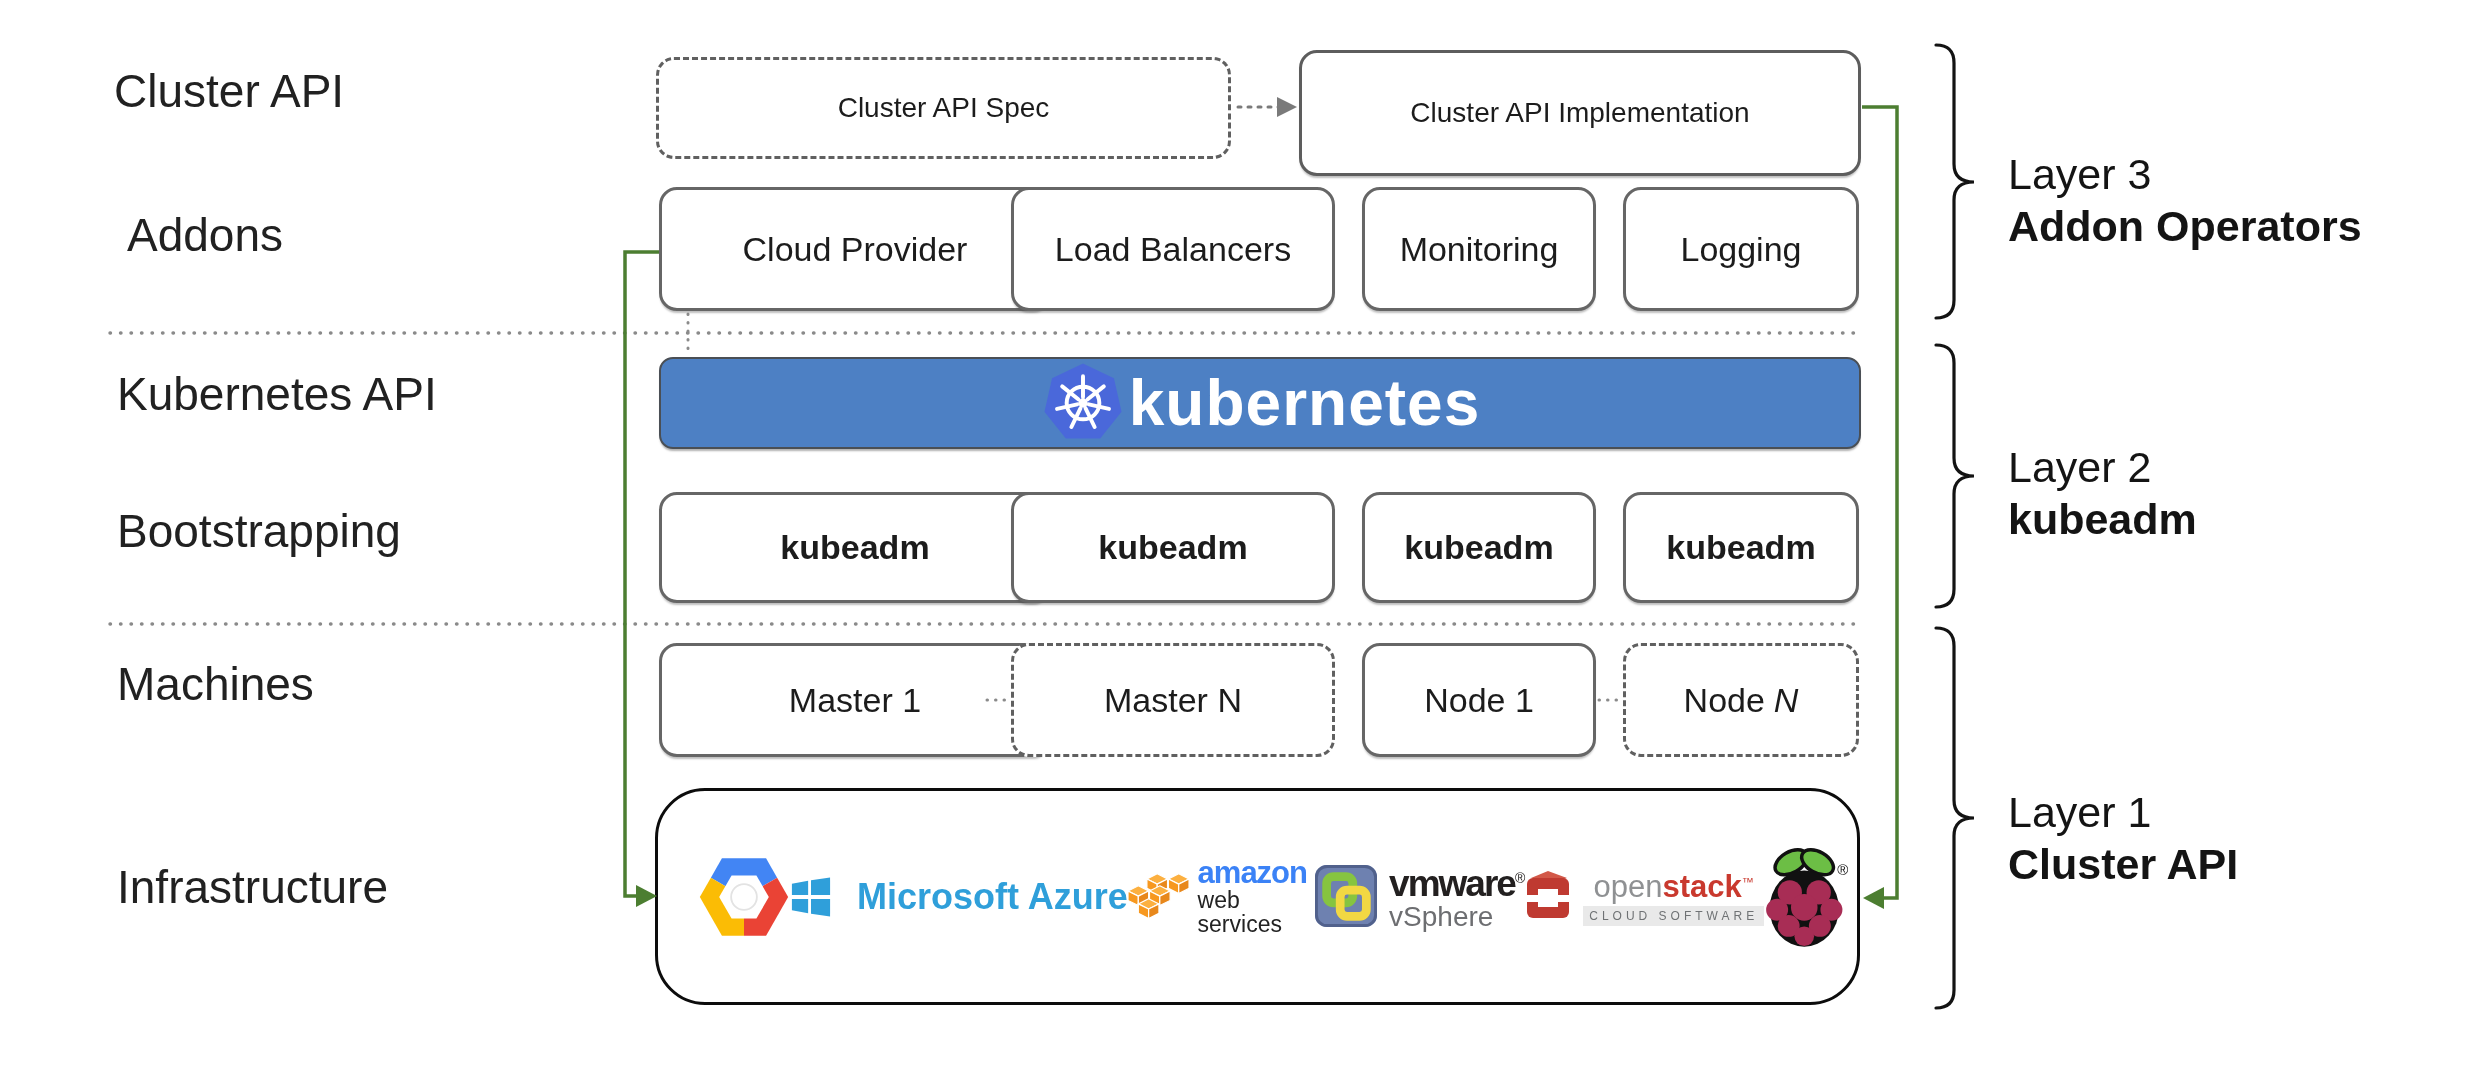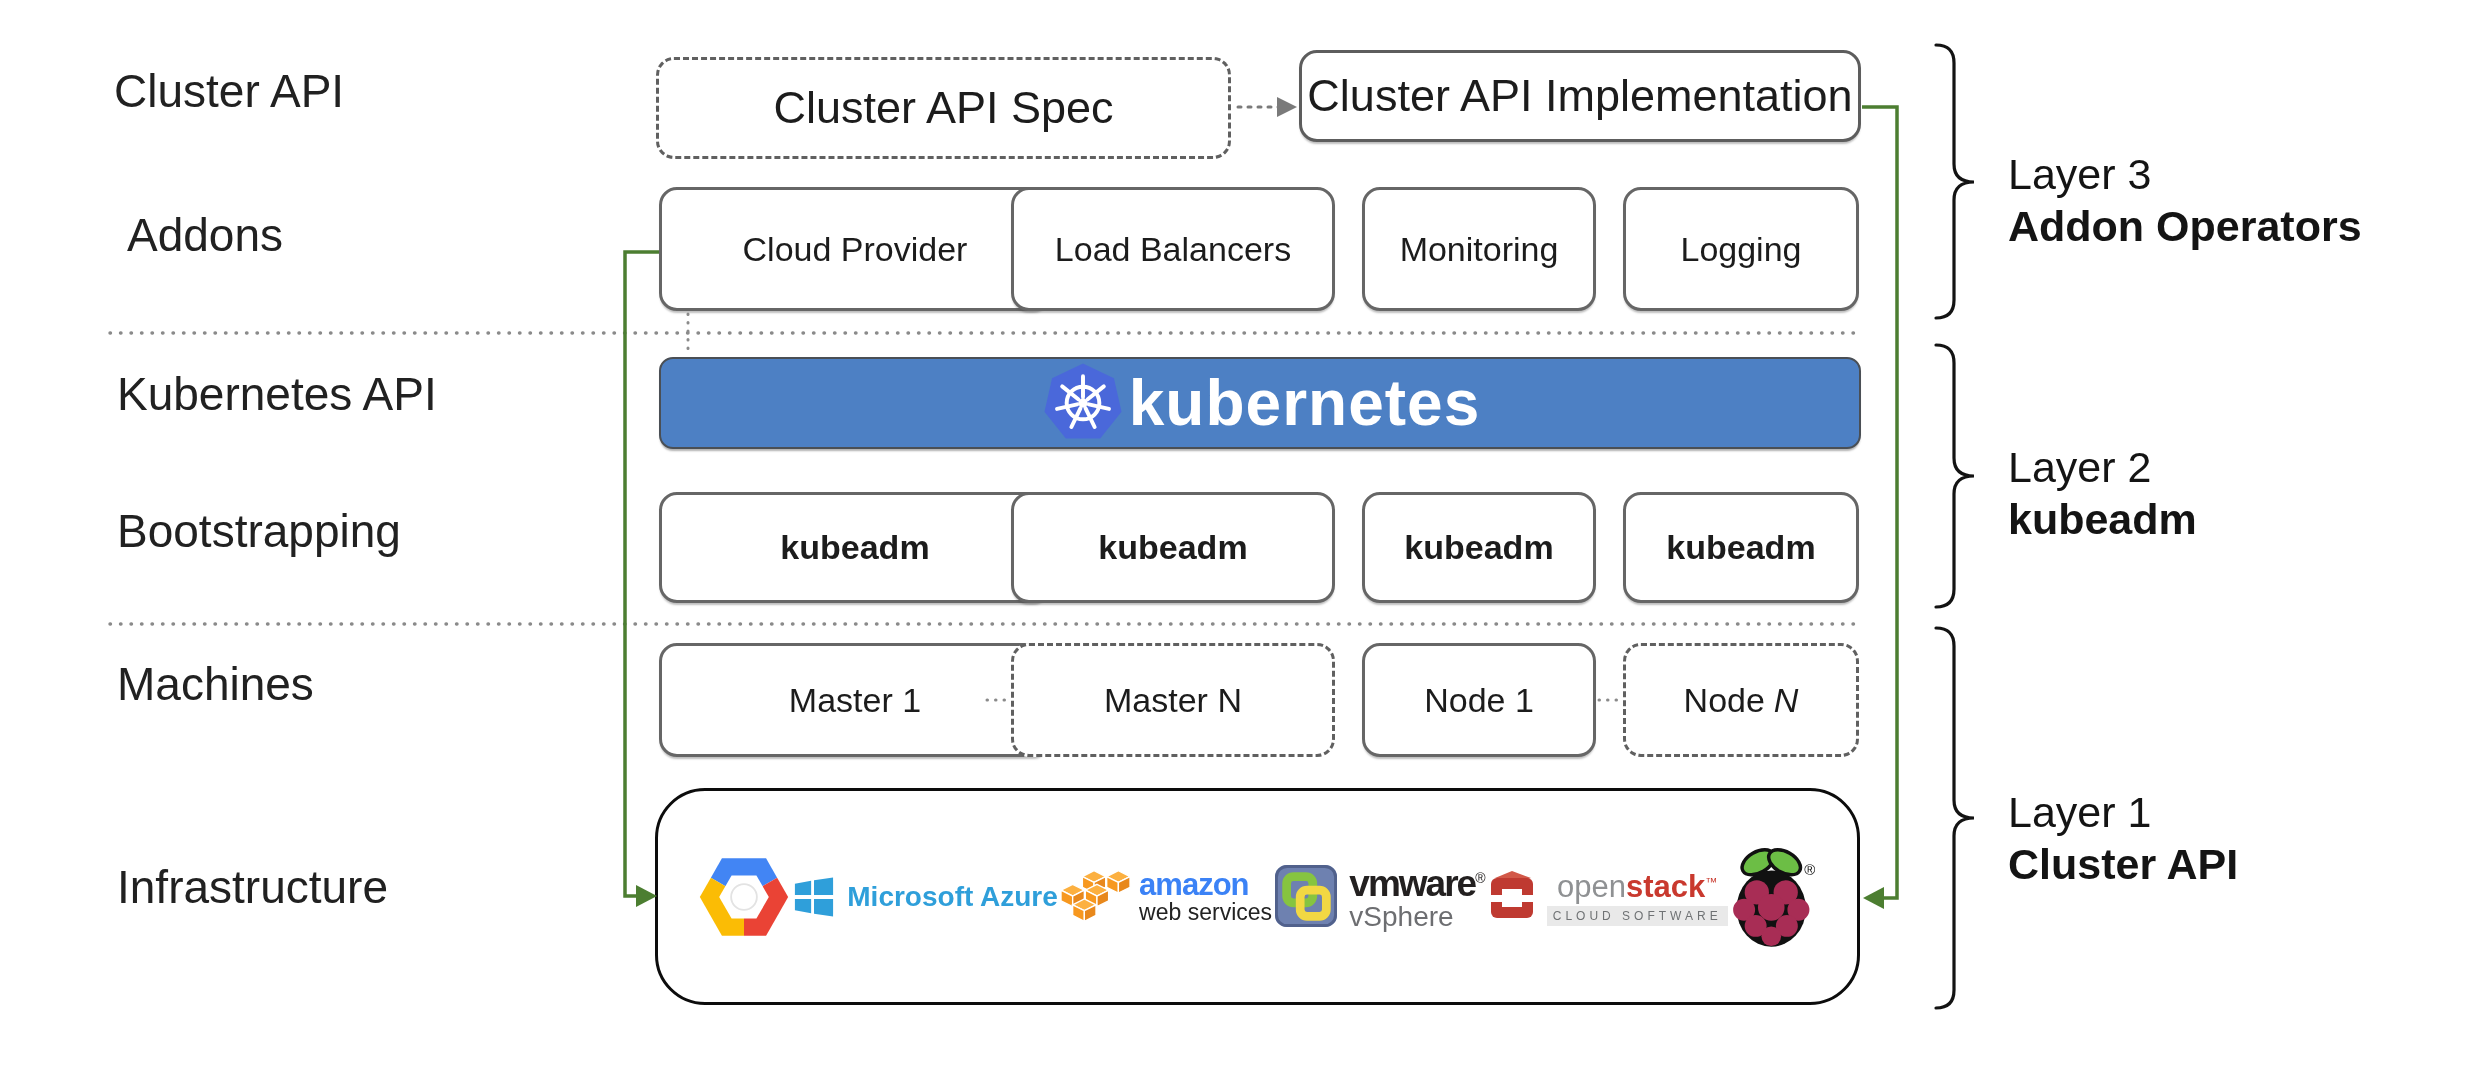--- a/index.html
+++ b/index.html
@@ -9,21 +9,21 @@
   
   .side-label{position:absolute;font-size:46px;line-height:54px;color:#212121;white-space:nowrap;}
 
   
   .box{position:absolute;box-sizing:border-box;background:#fff;border:3px solid #666;
        border-radius:18px;display:flex;align-items:center;justify-content:center;
        font-size:34px;color:#1c1c1c;text-align:center;
        box-shadow:0 3px 2px -1px rgba(70,70,70,.35);}
   .box.dashed{border-style:dashed;border-color:#606060;box-shadow:none;}
   .box.bold{font-weight:bold;}
-  .box.toprow{font-size:45px;}
+  .box.toprow{font-size:28px;}
 
   
   .c1{left:659px;width:392px;} .c2{left:1011px;width:324px;}
   .c3{left:1362px;width:234px;} .c4{left:1623px;width:236px;}
   .r-addons{top:187px;height:124px;}
   .r-kubeadm{top:492px;height:111px;}
   .r-machines{top:643px;height:114px;}
 
   .italic{font-style:italic;}
   .nprefix{margin-right:9px;}
@@ -35,21 +35,21 @@
           box-shadow:0 3px 2px -1px rgba(60,60,60,.4);}
   .banner-text{color:#fff;font-size:64px;font-weight:bold;letter-spacing:1px;}
 
   
   .infra{position:absolute;left:655px;top:788px;width:1205px;height:217px;box-sizing:border-box;
          background:#fff;border:3px solid #0c0c0c;border-radius:50px;
          display:flex;align-items:center;justify-content:space-between;padding:0 42px 0 40px;}
   .prov{display:flex;align-items:center;}
   .prov .col{display:flex;flex-direction:column;justify-content:center;}
 
-  .azure-text{font-size:28px;font-weight:600;color:var(--azure_blue,#2f9fda);margin-left:12px;white-space:nowrap;}
+  .azure-text{font-size:36px;font-weight:600;color:var(--azure_blue,#2f9fda);margin-left:25px;white-space:nowrap;}
   .amazon-col{margin-left:8px;}
   .amazon-text{font-size:31px;font-weight:bold;color:#3b82f6;letter-spacing:-1px;line-height:30px;}
   .aws-sub{font-size:23px;color:#232323;line-height:24px;}
   .vmware-col{margin-left:12px;}
   .vmware-text{font-size:37px;font-weight:bold;color:#232020;letter-spacing:-2px;line-height:34px;}
   .vmware-reg{font-size:14px;vertical-align:super;font-weight:normal;}
   .vsphere-text{font-size:28px;color:#6d6e71;line-height:30px;letter-spacing:0;}
   .os-col{margin-left:10px;}
   .os-line{font-size:31px;line-height:31px;white-space:nowrap;text-align:center;}
   .os-open{color:#8f9193;}
@@ -86,21 +86,21 @@
 <div class="canvas">
 
   <div class="side-label" style="left:114px;top:64px;">Cluster API</div>
   <div class="side-label" style="left:127px;top:208px;">Addons</div>
   <div class="side-label" style="left:117px;top:367px;">Kubernetes API</div>
   <div class="side-label" style="left:117px;top:504px;">Bootstrapping</div>
   <div class="side-label" style="left:117px;top:657px;">Machines</div>
   <div class="side-label" style="left:117px;top:860px;">Infrastructure</div>
 
   <div class="box dashed toprow" style="left:656px;top:57px;width:575px;height:102px;">Cluster API Spec</div>
-  <div class="box toprow" style="left:1299px;top:50px;width:562px;height:92px;border-color:#5d5d5d;">Cluster API Implementation</div>
+  <div class="box toprow" style="left:1299px;top:50px;width:562px;height:126px;border-color:#5d5d5d;">Cluster API Implementation</div>
 
   <div class="box c1 r-addons">Cloud Provider</div>
   <div class="box c2 r-addons">Load Balancers</div>
   <div class="box c3 r-addons">Monitoring</div>
   <div class="box c4 r-addons">Logging</div>
 
   <div class="banner">
     <svg width="86" height="86" viewBox="-50 -50 100 100">
       <polygon class="k8s-hept" points="0,-46 36,-28.7 44.8,10.2 20,41.4 -20,41.4 -44.8,10.2 -36,-28.7"></polygon>
       <circle class="k8s-wheel" cx="0" cy="0" r="19"></circle>

